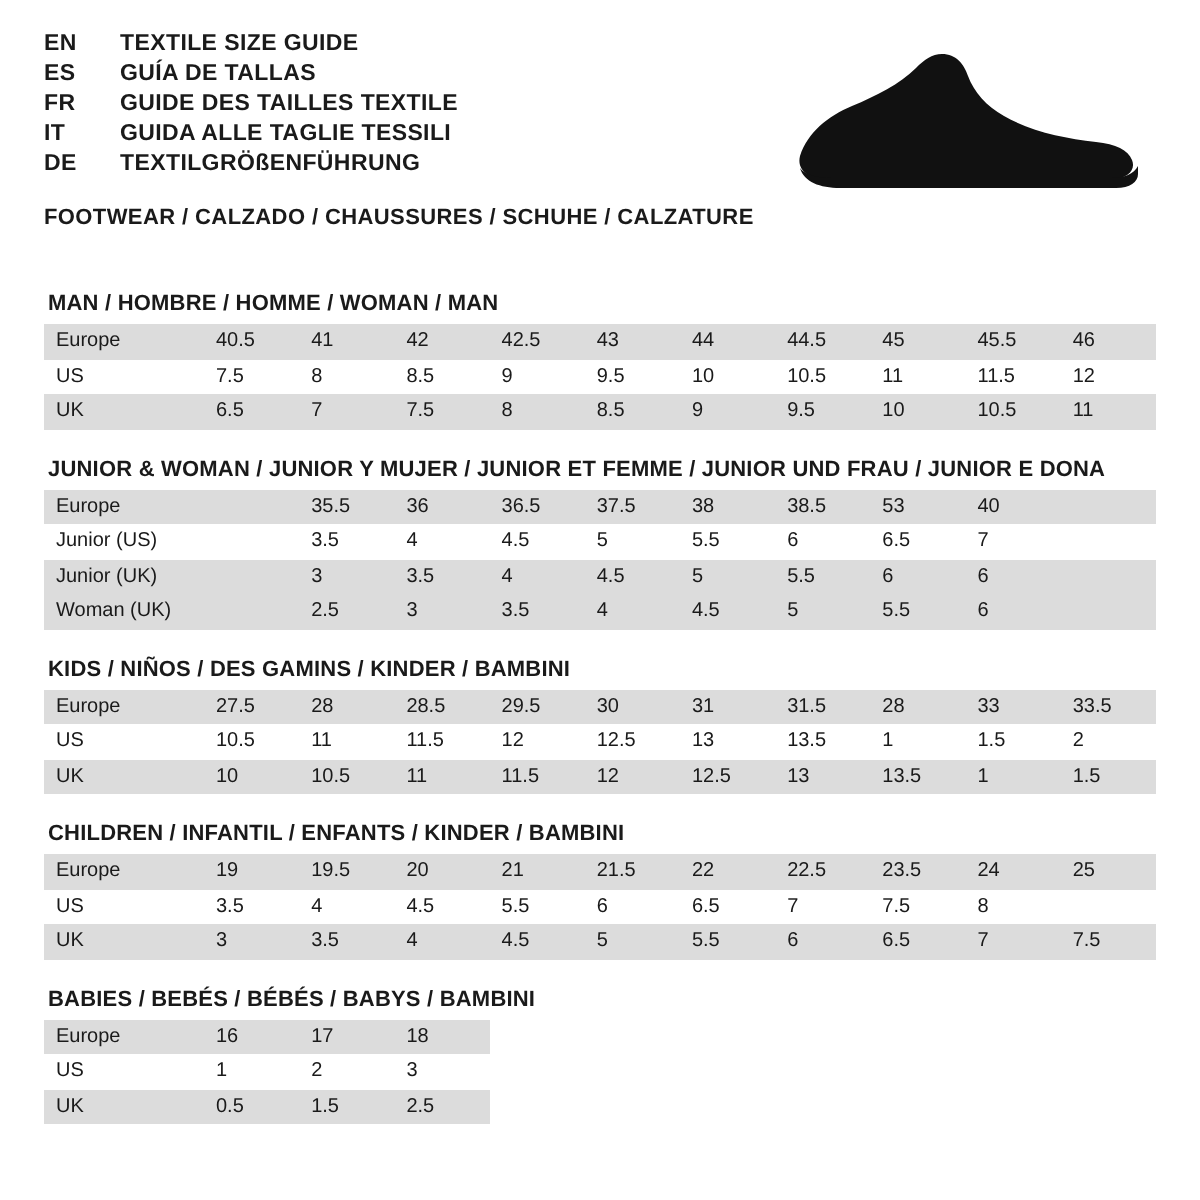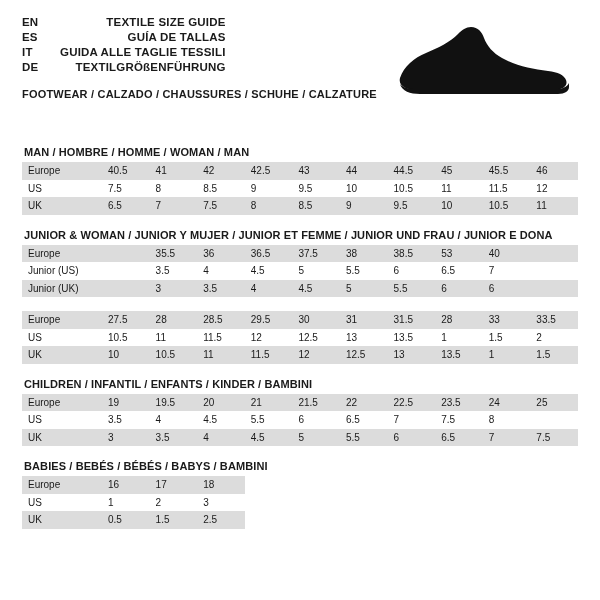--- a/index.html
+++ b/index.html
@@ -39,21 +39,20 @@
     padding: 0 0 3px 0;
     vertical-align: top;
     white-space: nowrap;
   }
   .lang-code {
     width: 38px;
     color: #1a1a1a;
   }
   .lang-text {
     color: #1a1a1a;
-    text-align: right;
   }
   .footwear-line {
     margin-top: 12px;
     font-size: 11px;
     font-weight: bold;
     letter-spacing: 0.2px;
   }
   .shoe-icon {
     position: absolute;
     top: 22px;
@@ -106,20 +105,24 @@
   <div class="header">
     <table class="lang-table">
       <tbody>
         <tr>
           <td class="lang-code">EN</td>
           <td class="lang-text">TEXTILE SIZE GUIDE</td>
         </tr>
         <tr>
           <td class="lang-code">ES</td>
           <td class="lang-text">GUÍA DE TALLAS</td>
+        </tr>
+        <tr>
+          <td class="lang-code">FR</td>
+          <td class="lang-text">GUIDE DES TAILLES TEXTILE</td>
         </tr>
         <tr>
           <td class="lang-code">IT</td>
           <td class="lang-text">GUIDA ALLE TAGLIE TESSILI</td>
         </tr>
         <tr>
           <td class="lang-code">DE</td>
           <td class="lang-text">TEXTILGRÖßENFÜHRUNG</td>
         </tr>
       </tbody>
@@ -218,25 +221,39 @@
             <td>3</td>
             <td>3.5</td>
             <td>4</td>
             <td>4.5</td>
             <td>5</td>
             <td>5.5</td>
             <td>6</td>
             <td>6</td>
             <td></td>
           </tr>
+          <tr class="shaded">
+            <td class="rowlabel">Woman (UK)</td>
+            <td></td>
+            <td>2.5</td>
+            <td>3</td>
+            <td>3.5</td>
+            <td>4</td>
+            <td>4.5</td>
+            <td>5</td>
+            <td>5.5</td>
+            <td>6</td>
+            <td></td>
+          </tr>
         </tbody>
       </table>
     </div>
 
     <div class="section">
+      <div class="section-title">KIDS / NIÑOS / DES GAMINS / KINDER / BAMBINI</div>
       <table class="size-table">
         <tbody>
           <tr class="shaded">
             <td class="rowlabel">Europe</td>
             <td>27.5</td>
             <td>28</td>
             <td>28.5</td>
             <td>29.5</td>
             <td>30</td>
             <td>31</td>

